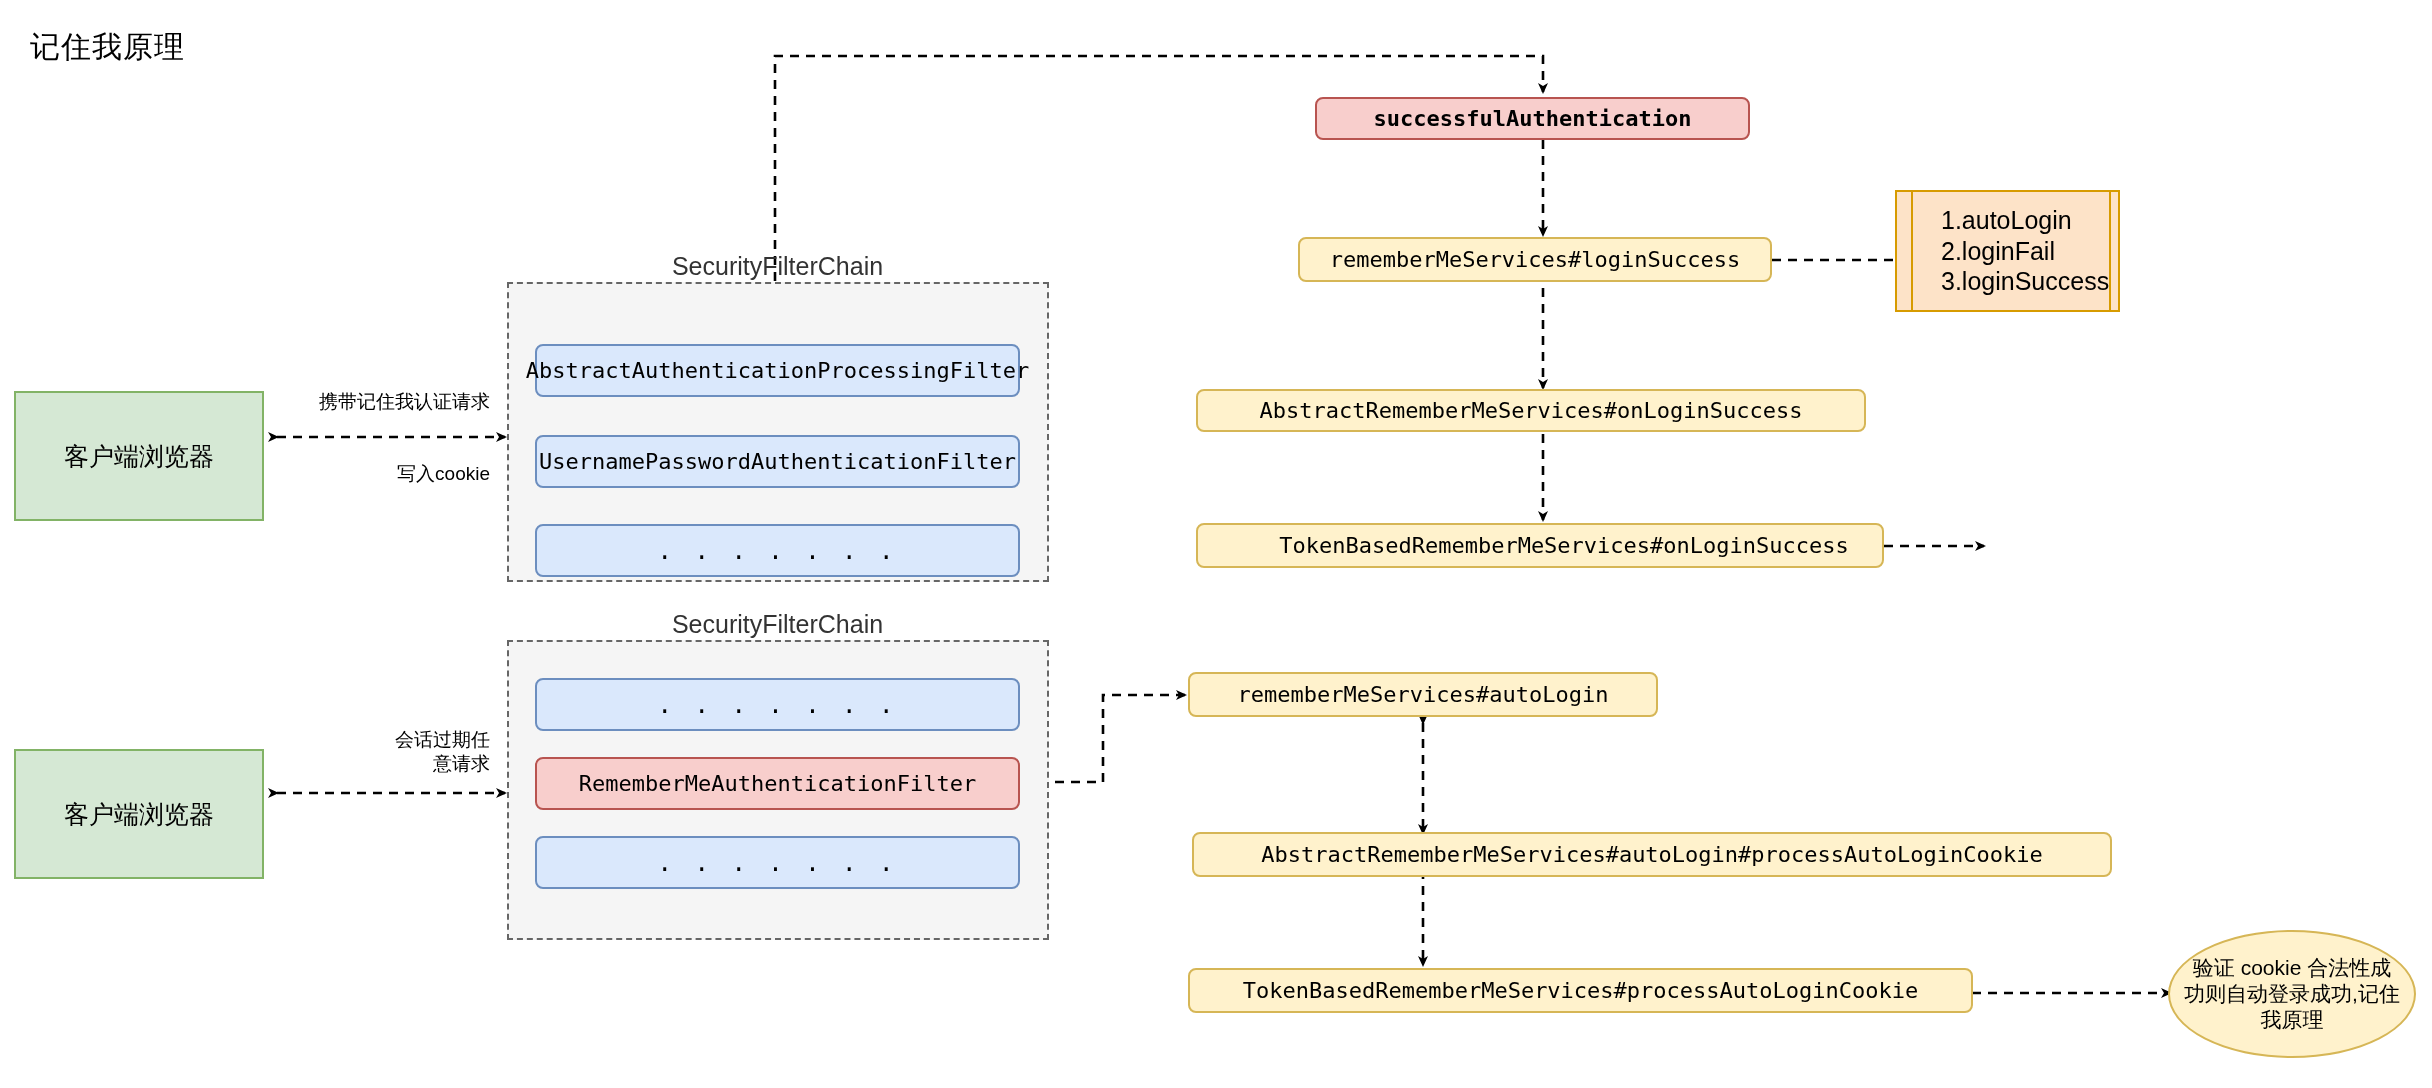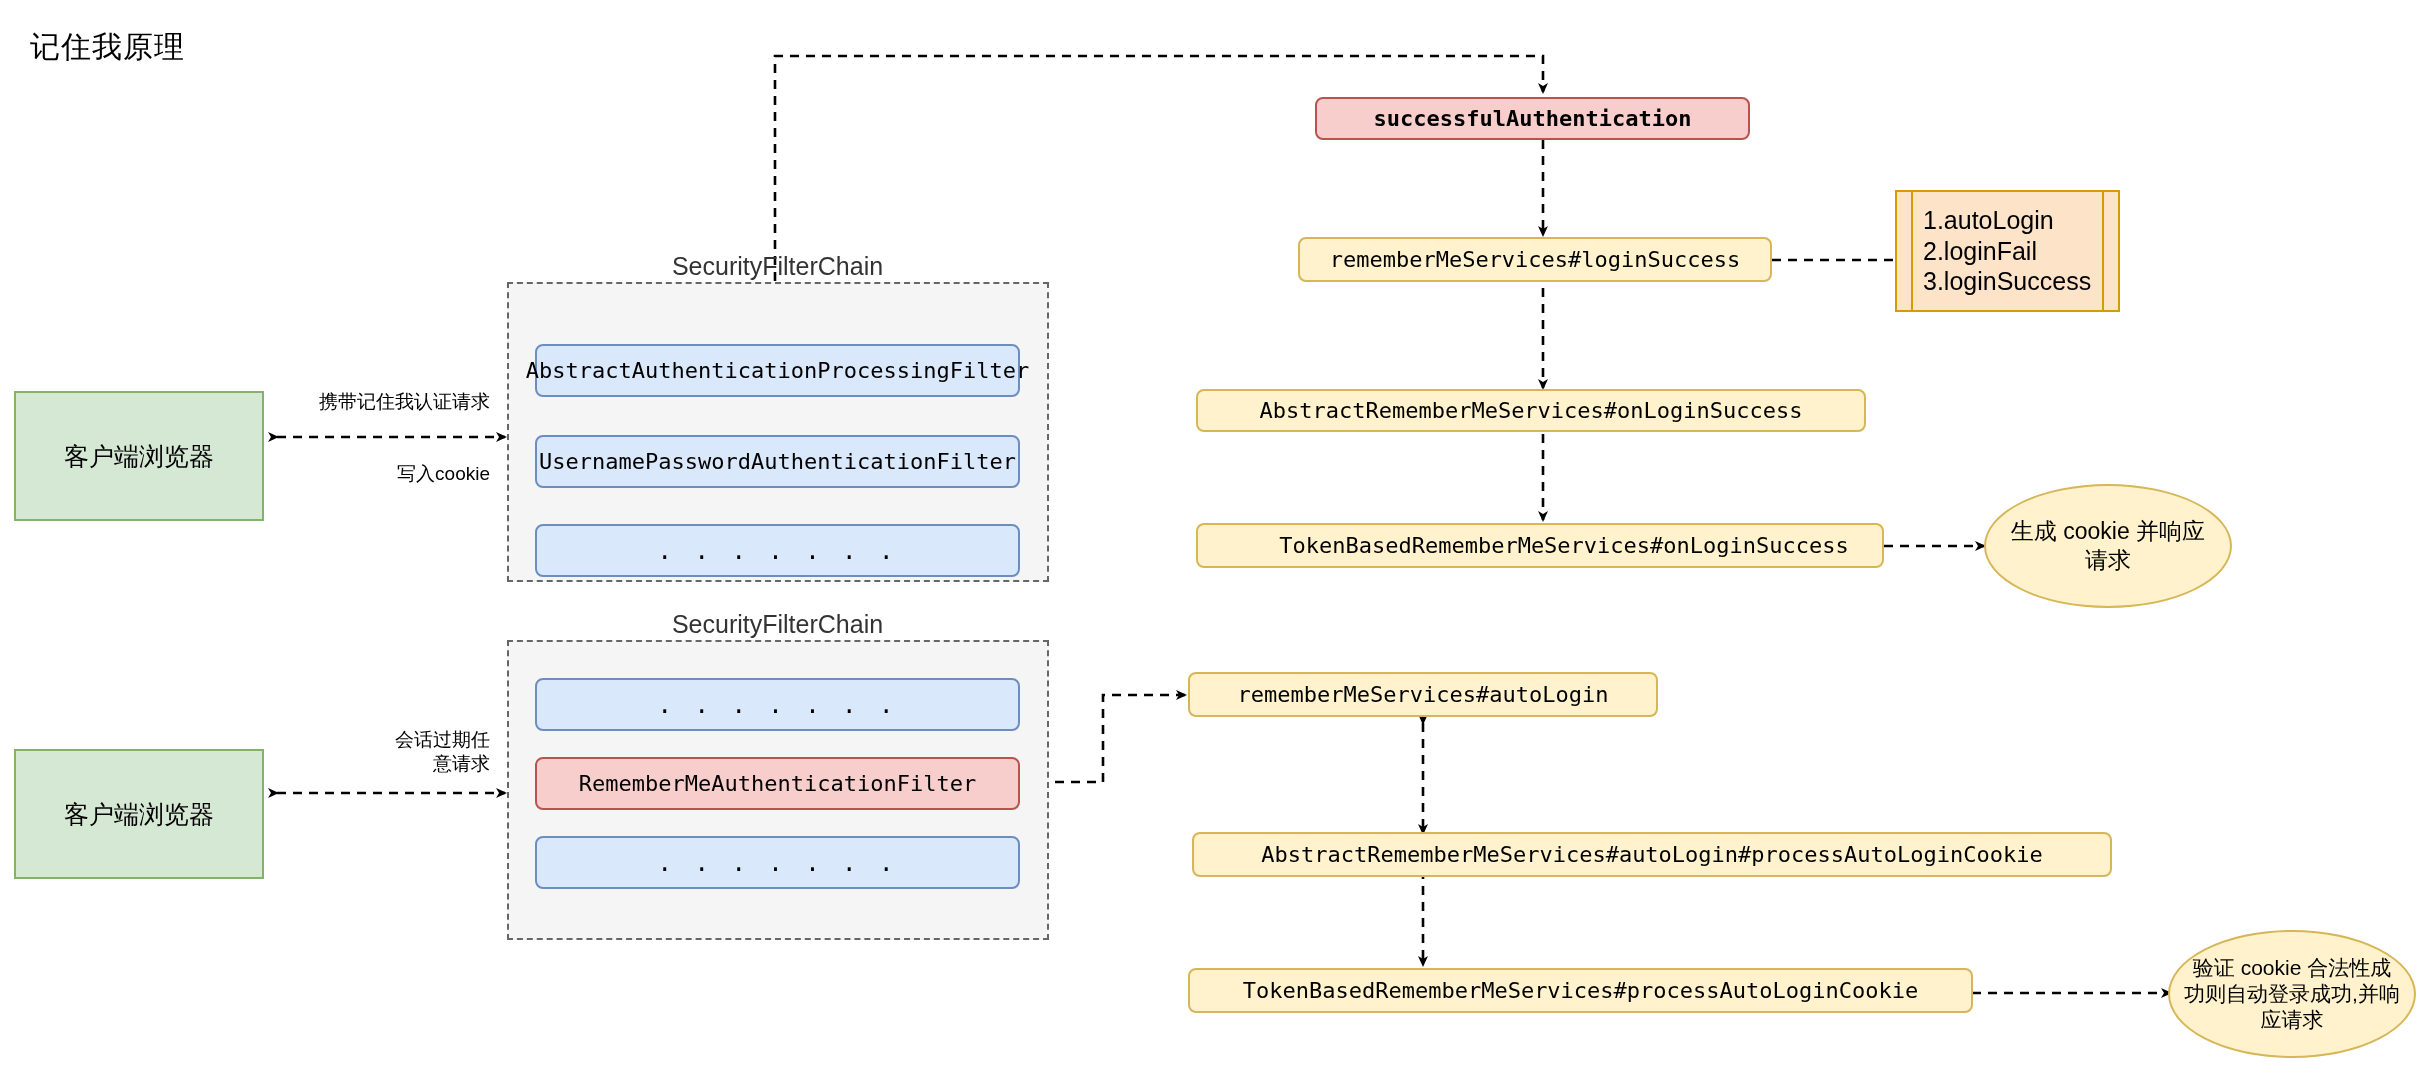--- a/index.html
+++ b/index.html
@@ -27,21 +27,21 @@
   .yellow{background:#fff2cc;border:2px solid #d6b656;border-radius:8px;}
   .ellipse{background:#fff2cc;border:2px solid #d6b656;border-radius:50%;
            font-size:23px;color:#000;line-height:1.25;padding:0 14px;}
 
   
   .note{position:absolute;box-sizing:border-box;background:#fde3c8;
         border:2px solid #d79b00;display:flex;align-items:stretch;}
   .note .rule{width:14px;border-right:2px solid #d79b00;flex:0 0 auto;}
   .note .rule2{width:14px;border-left:2px solid #d79b00;flex:0 0 auto;}
   .note .note-body{flex:1 1 auto;display:flex;flex-direction:column;
-                   justify-content:center;padding-left:10px;font-size:25px;
+                   justify-content:center;padding-left:28px;font-size:25px;
                    color:#000;line-height:1.22;text-align:left;}
 
   .edge-label{position:absolute;font-size:19px;color:#000;text-align:right;
               line-height:1.25;white-space:pre-line;}
   .dots{letter-spacing:4px;font-size:24px;}
 </style>
 </head>
 <body>
 
 <div id="canvas">
@@ -130,23 +130,22 @@
   <div class="note" style="left:1895px;top:190px;width:225px;height:122px;">
     <div class="rule"></div>
     <div class="note-body">
       <div>1.autoLogin</div>
       <div>2.loginFail</div>
       <div>3.loginSuccess</div>
     </div>
     <div class="rule2"></div>
   </div>
 
-  <div class="node ellipse" style="left:1984px;top:484px;width:248px;height:124px;">生成 cookie 并响应请求</div>
 
   <div class="node yellow mono" style="left:1188px;top:672px;width:470px;height:45px;">rememberMeServices#autoLogin</div>
 
   <div class="node yellow mono" style="left:1192px;top:832px;width:920px;height:45px;">AbstractRememberMeServices#autoLogin#processAutoLoginCookie</div>
 
   <div class="node yellow mono" style="left:1188px;top:968px;width:785px;height:45px;">TokenBasedRememberMeServices#processAutoLoginCookie</div>
 
-  <div class="node ellipse" style="left:2168px;top:930px;width:248px;height:128px;font-size:21px;">验证 cookie 合法性成功则自动登录成功,并响应请求</div>
+  <div class="node ellipse" style="left:2168px;top:930px;width:248px;height:128px;font-size:21px;">验证 cookie 合法性成功则自动登录成功,记住我原理</div>
 
 </div>
 
 </body></html>

